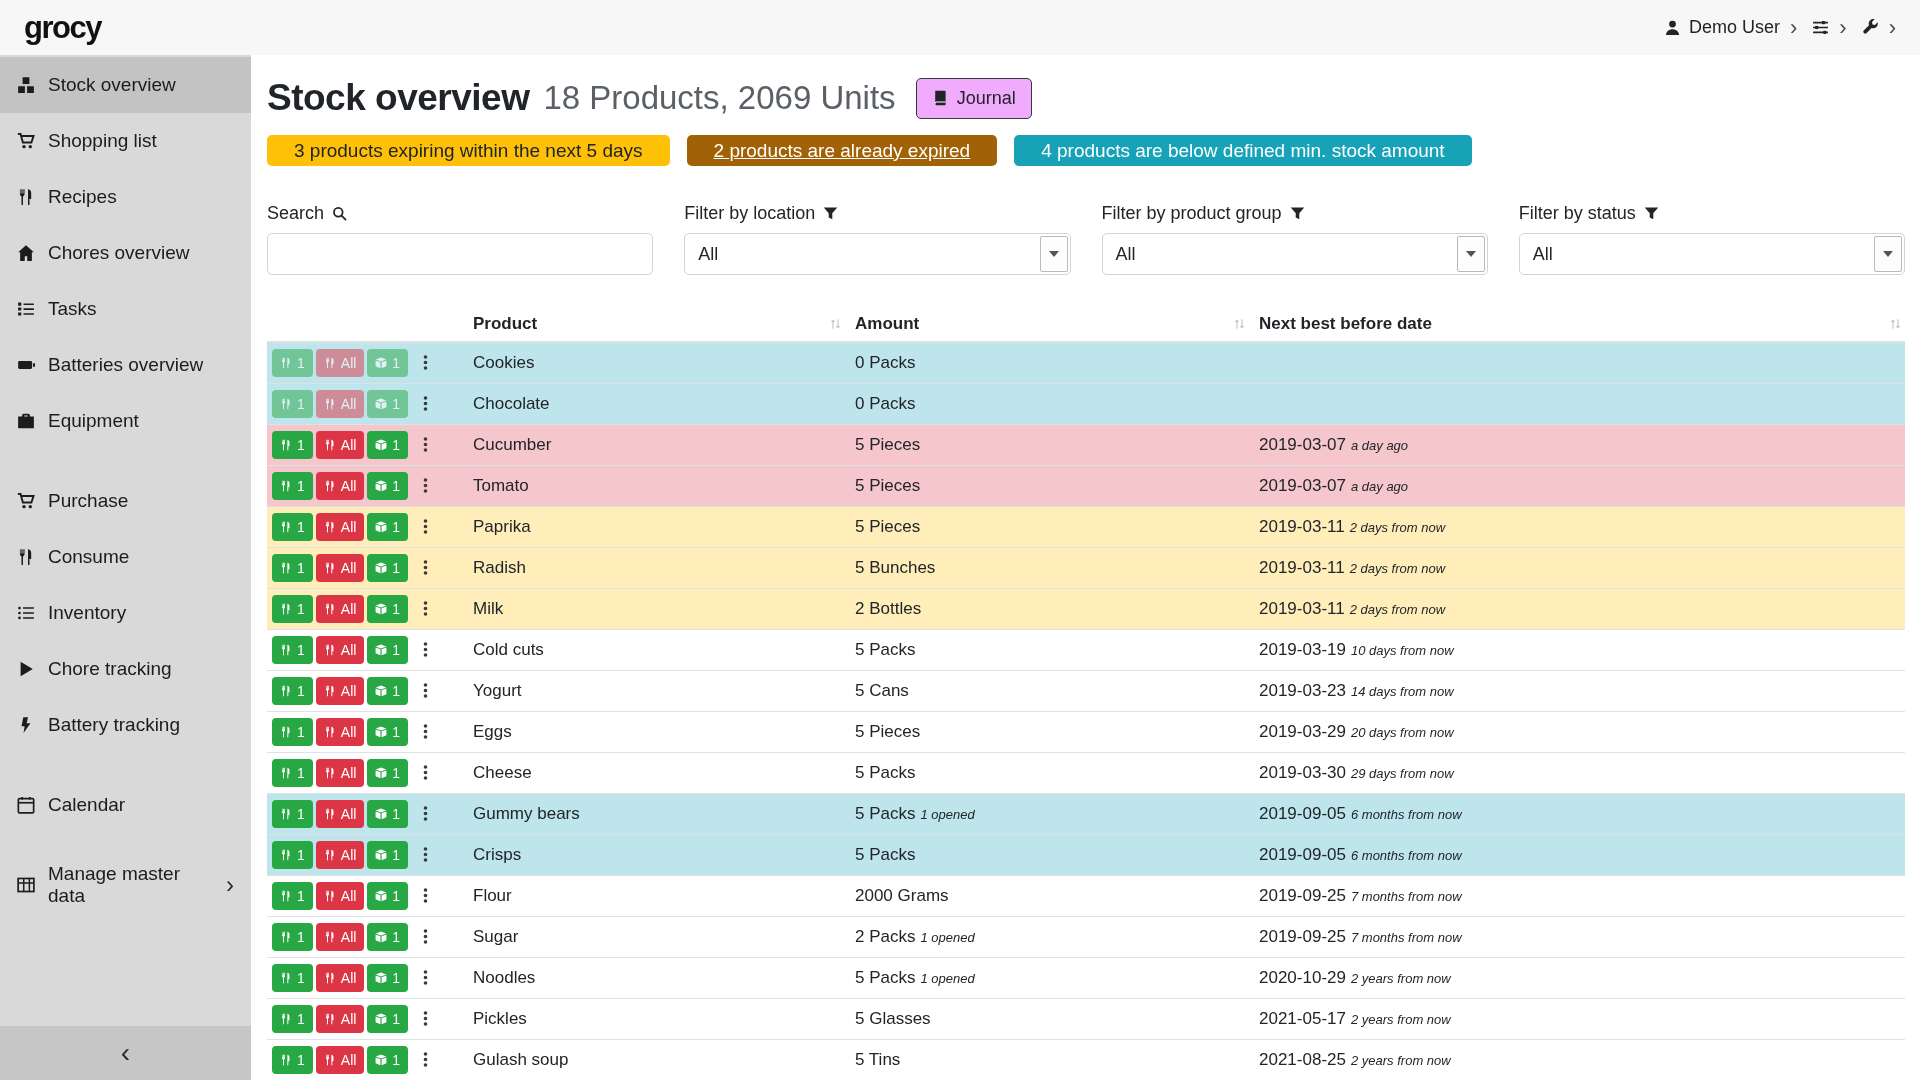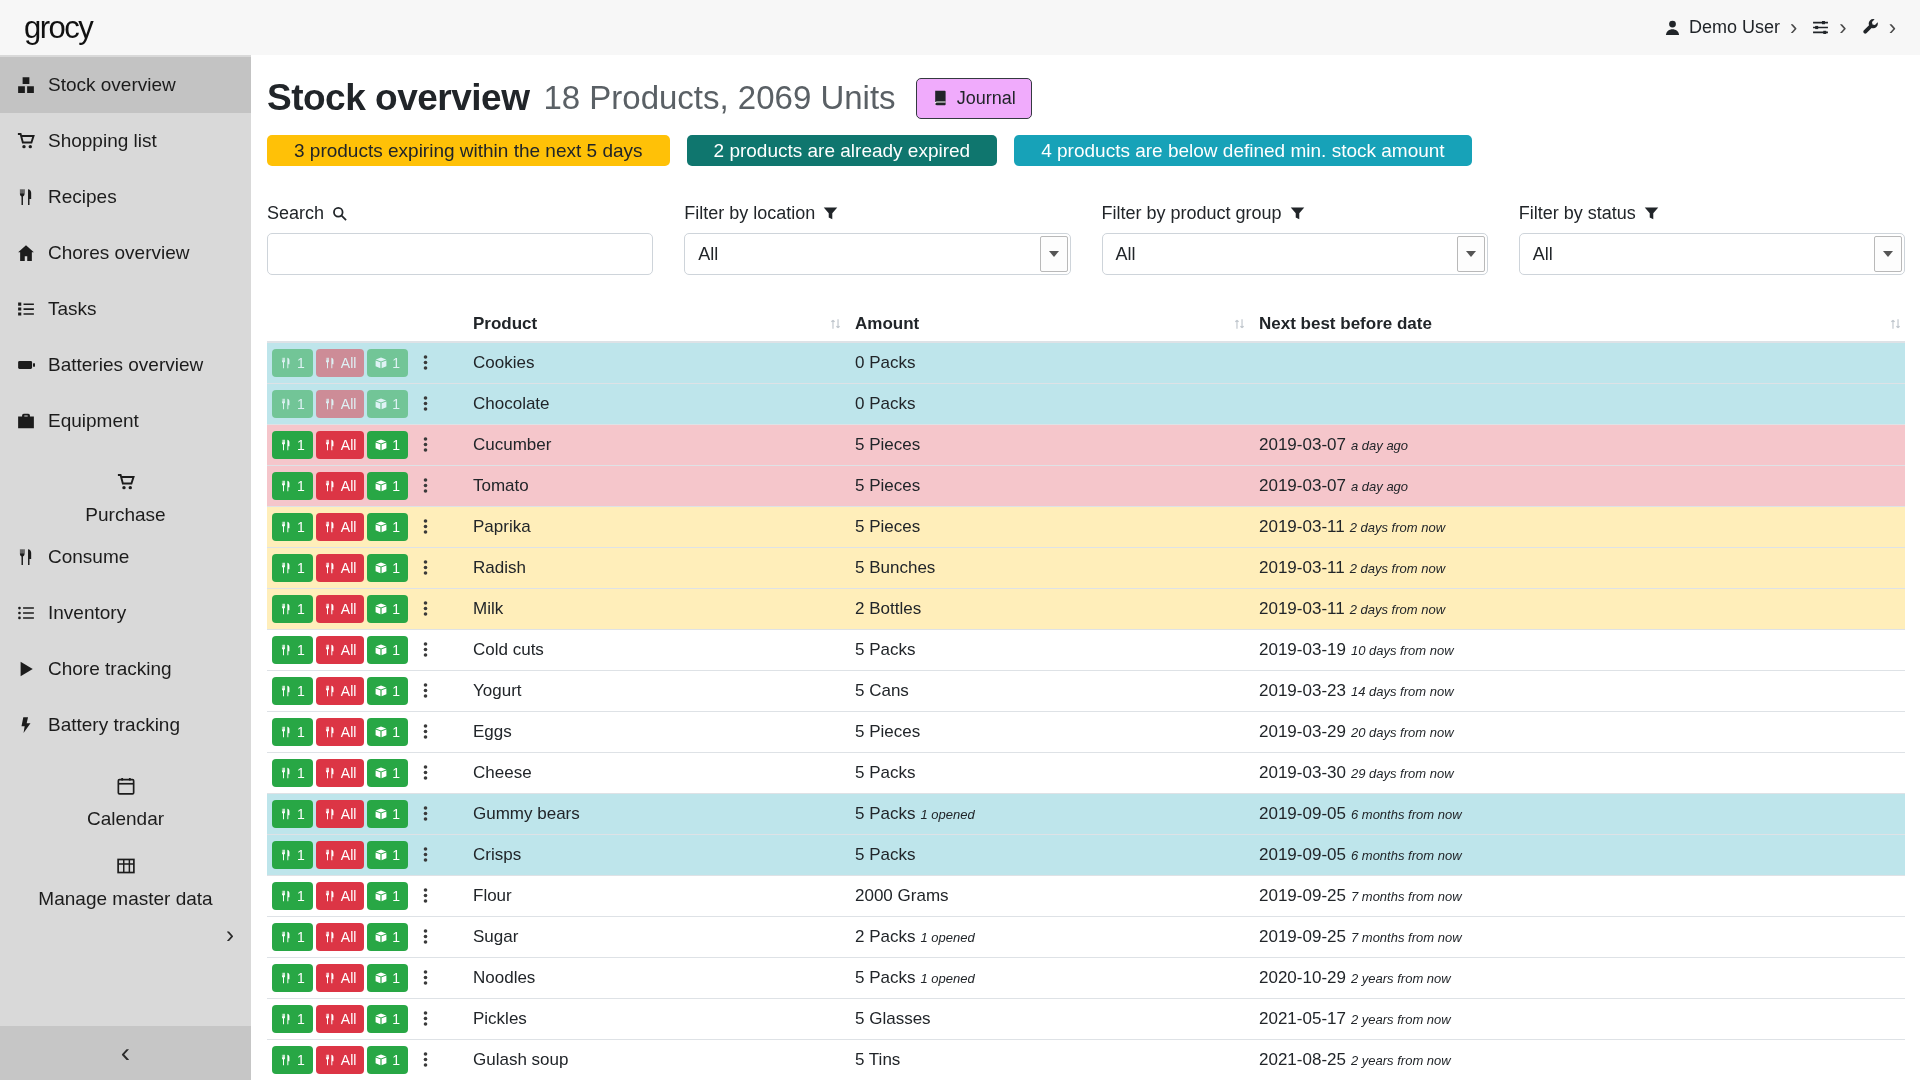--- a/index.html
+++ b/index.html
@@ -11,39 +11,39 @@
   }
   .ic { display:inline-flex; width:1em; height:1em; vertical-align:middle; }
   .ic svg { width:100%; height:100%; fill:currentColor; display:block; }
 
   
   .topbar {
     position:absolute; top:0; left:0; right:0; height:55px;
     background:#f7f7f7; display:flex; align-items:center;
     justify-content:space-between; padding:0 24px; z-index:20;
   }
-  .logo { font-size:31px; font-weight:normal; letter-spacing:-1.5px; color:#111; }
+  .logo { font-size:31px; font-weight:bold; letter-spacing:-1.5px; color:#111; }
   .topbar-right { display:flex; gap:15px; }
   .top-item { display:flex; align-items:center; gap:8px; font-size:18px; color:#212529; cursor:pointer; }
   .top-item .ic { font-size:17px; }
   .top-chev { color:#4a4a4a; font-size:22px; line-height:1; margin-left:2px; }
 
   
   .sidebar {
     position:absolute; top:55px; left:0; bottom:0; width:251px;
     background:#d9d9d9; display:flex; flex-direction:column;
   }
   .side-nav { flex:1 1 auto; padding-top:2px; }
   .side-item {
     display:flex; align-items:center; gap:13px; height:56px; padding:0 17px;
     font-size:19px; color:#1c1c1c; cursor:pointer;
   }
   .side-item .ic { font-size:18px; flex:0 0 auto; color:#1c1c1c; }
   .side-item.active { background:#c3c3c3; }
-  .side-item.section-break { margin-top:24px;flex-direction:column; }
+  .side-item.section-break { margin-top:24px; }
   .side-chev { margin-left:auto; font-size:24px; color:#2b2b2b; line-height:1; }
   .side-footer {
     flex:0 0 auto; height:54px; background:#c6c6c6;
     display:flex; align-items:center; justify-content:center;
     font-size:28px; color:#2b2b2b; cursor:pointer;
   }
 
   
   .content { position:absolute; top:55px; left:251px; right:0; bottom:0; padding:22px 15px 0 16px; background:#fff; }
 
@@ -289,21 +289,21 @@
             <path d="M3.2.8h9.6a.8.8 0 0 1 .8.8v12.8a.8.8 0 0 1-.8.8H4.8a1.6 1.6 0 0 1-1.6-1.6V.8z"></path>
             <path d="M3.2 13.6a1.6 1.6 0 0 1 1.6-1.6h8.8" fill="none" stroke="#fff" stroke-width="1.1"></path>
           </svg>
         </span>
       <span>Journal</span>
     </button>
   </div>
 
   <div class="banners">
       <div class="banner" style="background: rgb(255, 193, 7); color: rgb(33, 37, 41);">3 products expiring within the next 5 days</div>
-      <div class="banner" style="background: #0f766e; color: rgb(255, 255, 255);">2 products are already expired</div>
+      <div class="banner" style="background: #a16207; color: rgb(255, 255, 255); text-decoration: underline;">2 products are already expired</div>
       <div class="banner" style="background: rgb(23, 162, 184); color: rgb(255, 255, 255);">4 products are below defined min. stock amount</div>
     </div>
 
   <div class="filters">
     <div class="filter-col">
       <div class="filter-label">
         <span>Search</span>
         <span class="ic">
             <svg viewBox="0 0 16 16" aria-hidden="true">
               <circle cx="6.7" cy="6.7" r="4.6" fill="none" stroke="currentColor" stroke-width="1.9"></circle>

